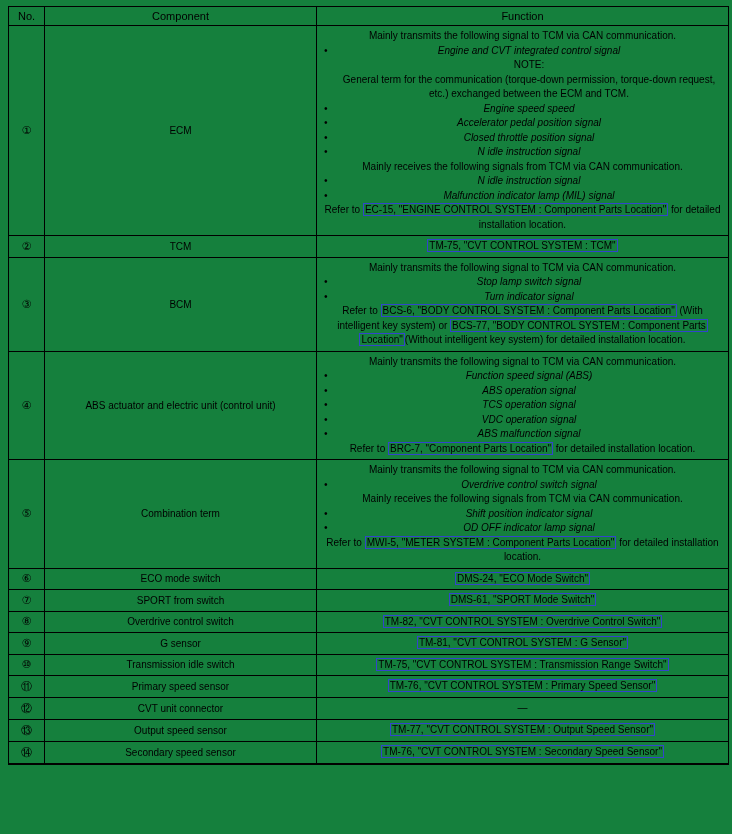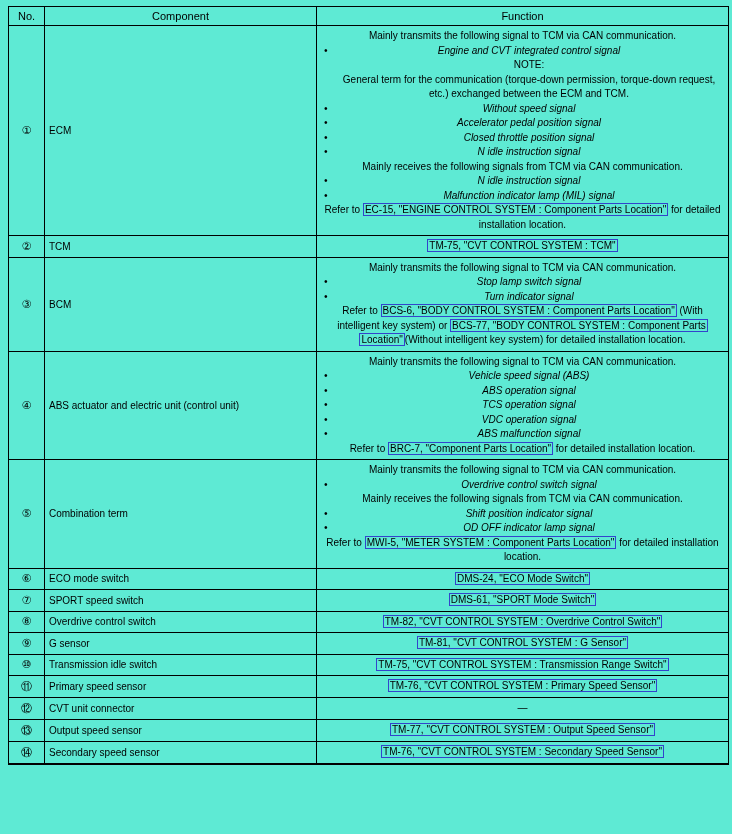--- a/index.html
+++ b/index.html
@@ -7,21 +7,21 @@
     margin: 0;
     padding: 0;
     background: #ffffff;
     font-family: "Liberation Sans", sans-serif;
     color: #000;
   }
   .page {
     width: 732px;
     height: 834px;
     padding: 6px 4px 0 8px;
-    background: #5eead4;
+    background: #15803d;
   }
   table.main {
     border-collapse: collapse;
     width: 720px;
     table-layout: fixed;
     font-size: 10px;
   }
   table.main th, table.main td {
     border: 1px solid #000;
     padding: 3px 4px;
@@ -36,21 +36,21 @@
     font-size: 11px;
     text-align: center;
     height: 17px;
     padding: 1px 2px;
   }
   td.no {
     text-align: center;
     font-family: "DejaVu Sans", sans-serif;
     font-size: 11px;
   }
-  td.comp { padding-left: 5px; }
+  td.comp { padding-left: 5px; text-align: center; }
   td.func { padding: 4px 5px; }
   td.func.center { text-align: center; }
   .line { line-height: 14.5px; text-align: center; }
   .line.bullet {
     padding-left: 13px;
     position: relative;
     font-style: italic;
   }
   .line.bullet::before {
     content: "\2022";
@@ -85,21 +85,21 @@
     </thead>
     <tbody>
         <tr>
           <td class="no">①</td>
           <td class="comp">ECM</td>
           <td class="func">
             <div class="line para"><span>Mainly transmits the following signal to TCM via CAN communication.</span></div>
             <div class="line bullet"><span>Engine and CVT integrated control signal</span></div>
             <div class="line note-title"><span>NOTE:</span></div>
             <div class="line note-body"><span>General term for the communication (torque-down permission, torque-down request, etc.) exchanged between the ECM and TCM.</span></div>
-            <div class="line bullet"><span>Without speed signal</span></div>
+            <div class="line bullet"><span>Engine speed speed</span></div>
             <div class="line bullet"><span>Accelerator pedal position signal</span></div>
             <div class="line bullet"><span>Closed throttle position signal</span></div>
             <div class="line bullet"><span>N idle instruction signal</span></div>
             <div class="line para"><span>Mainly receives the following signals from TCM via CAN communication.</span></div>
             <div class="line bullet"><span>N idle instruction signal</span></div>
             <div class="line bullet"><span>Malfunction indicator lamp (MIL) signal</span></div>
             <div class="line para"><span>Refer to </span><span class="link">EC-15, "ENGINE CONTROL SYSTEM : Component Parts Location"</span><span> for detailed installation location.</span></div>
           </td>
         </tr>
         <tr>
@@ -117,21 +117,21 @@
             <div class="line bullet"><span>Stop lamp switch signal</span></div>
             <div class="line bullet"><span>Turn indicator signal</span></div>
             <div class="line para"><span>Refer to </span><span class="link">BCS-6, "BODY CONTROL SYSTEM : Component Parts Location"</span><span> (With intelligent key system) or </span><span class="link">BCS-77, "BODY CONTROL SYSTEM : Component Parts Location"</span><span>(Without intelligent key system) for detailed installation location.</span></div>
           </td>
         </tr>
         <tr>
           <td class="no">④</td>
           <td class="comp">ABS actuator and electric unit (control unit)</td>
           <td class="func">
             <div class="line para"><span>Mainly transmits the following signal to TCM via CAN communication.</span></div>
-            <div class="line bullet"><span>Vehicle speed signal (ABS)</span></div>
+            <div class="line bullet"><span>Function speed signal (ABS)</span></div>
             <div class="line bullet"><span>ABS operation signal</span></div>
             <div class="line bullet"><span>TCS operation signal</span></div>
             <div class="line bullet"><span>VDC operation signal</span></div>
             <div class="line bullet"><span>ABS malfunction signal</span></div>
             <div class="line para"><span>Refer to </span><span class="link">BRC-7, "Component Parts Location"</span><span> for detailed installation location.</span></div>
           </td>
         </tr>
         <tr>
           <td class="no">⑤</td>
           <td class="comp">Combination term</td>
@@ -146,21 +146,21 @@
         </tr>
         <tr>
           <td class="no">⑥</td>
           <td class="comp">ECO mode switch</td>
           <td class="func center">
             <div class="line para"><span class="link">DMS-24, "ECO Mode Switch"</span></div>
           </td>
         </tr>
         <tr>
           <td class="no">⑦</td>
-          <td class="comp">SPORT speed switch</td>
+          <td class="comp">SPORT from switch</td>
           <td class="func center">
             <div class="line para"><span class="link">DMS-61, "SPORT Mode Switch"</span></div>
           </td>
         </tr>
         <tr>
           <td class="no">⑧</td>
           <td class="comp">Overdrive control switch</td>
           <td class="func center">
             <div class="line para"><span class="link">TM-82, "CVT CONTROL SYSTEM : Overdrive Control Switch"</span></div>
           </td>

